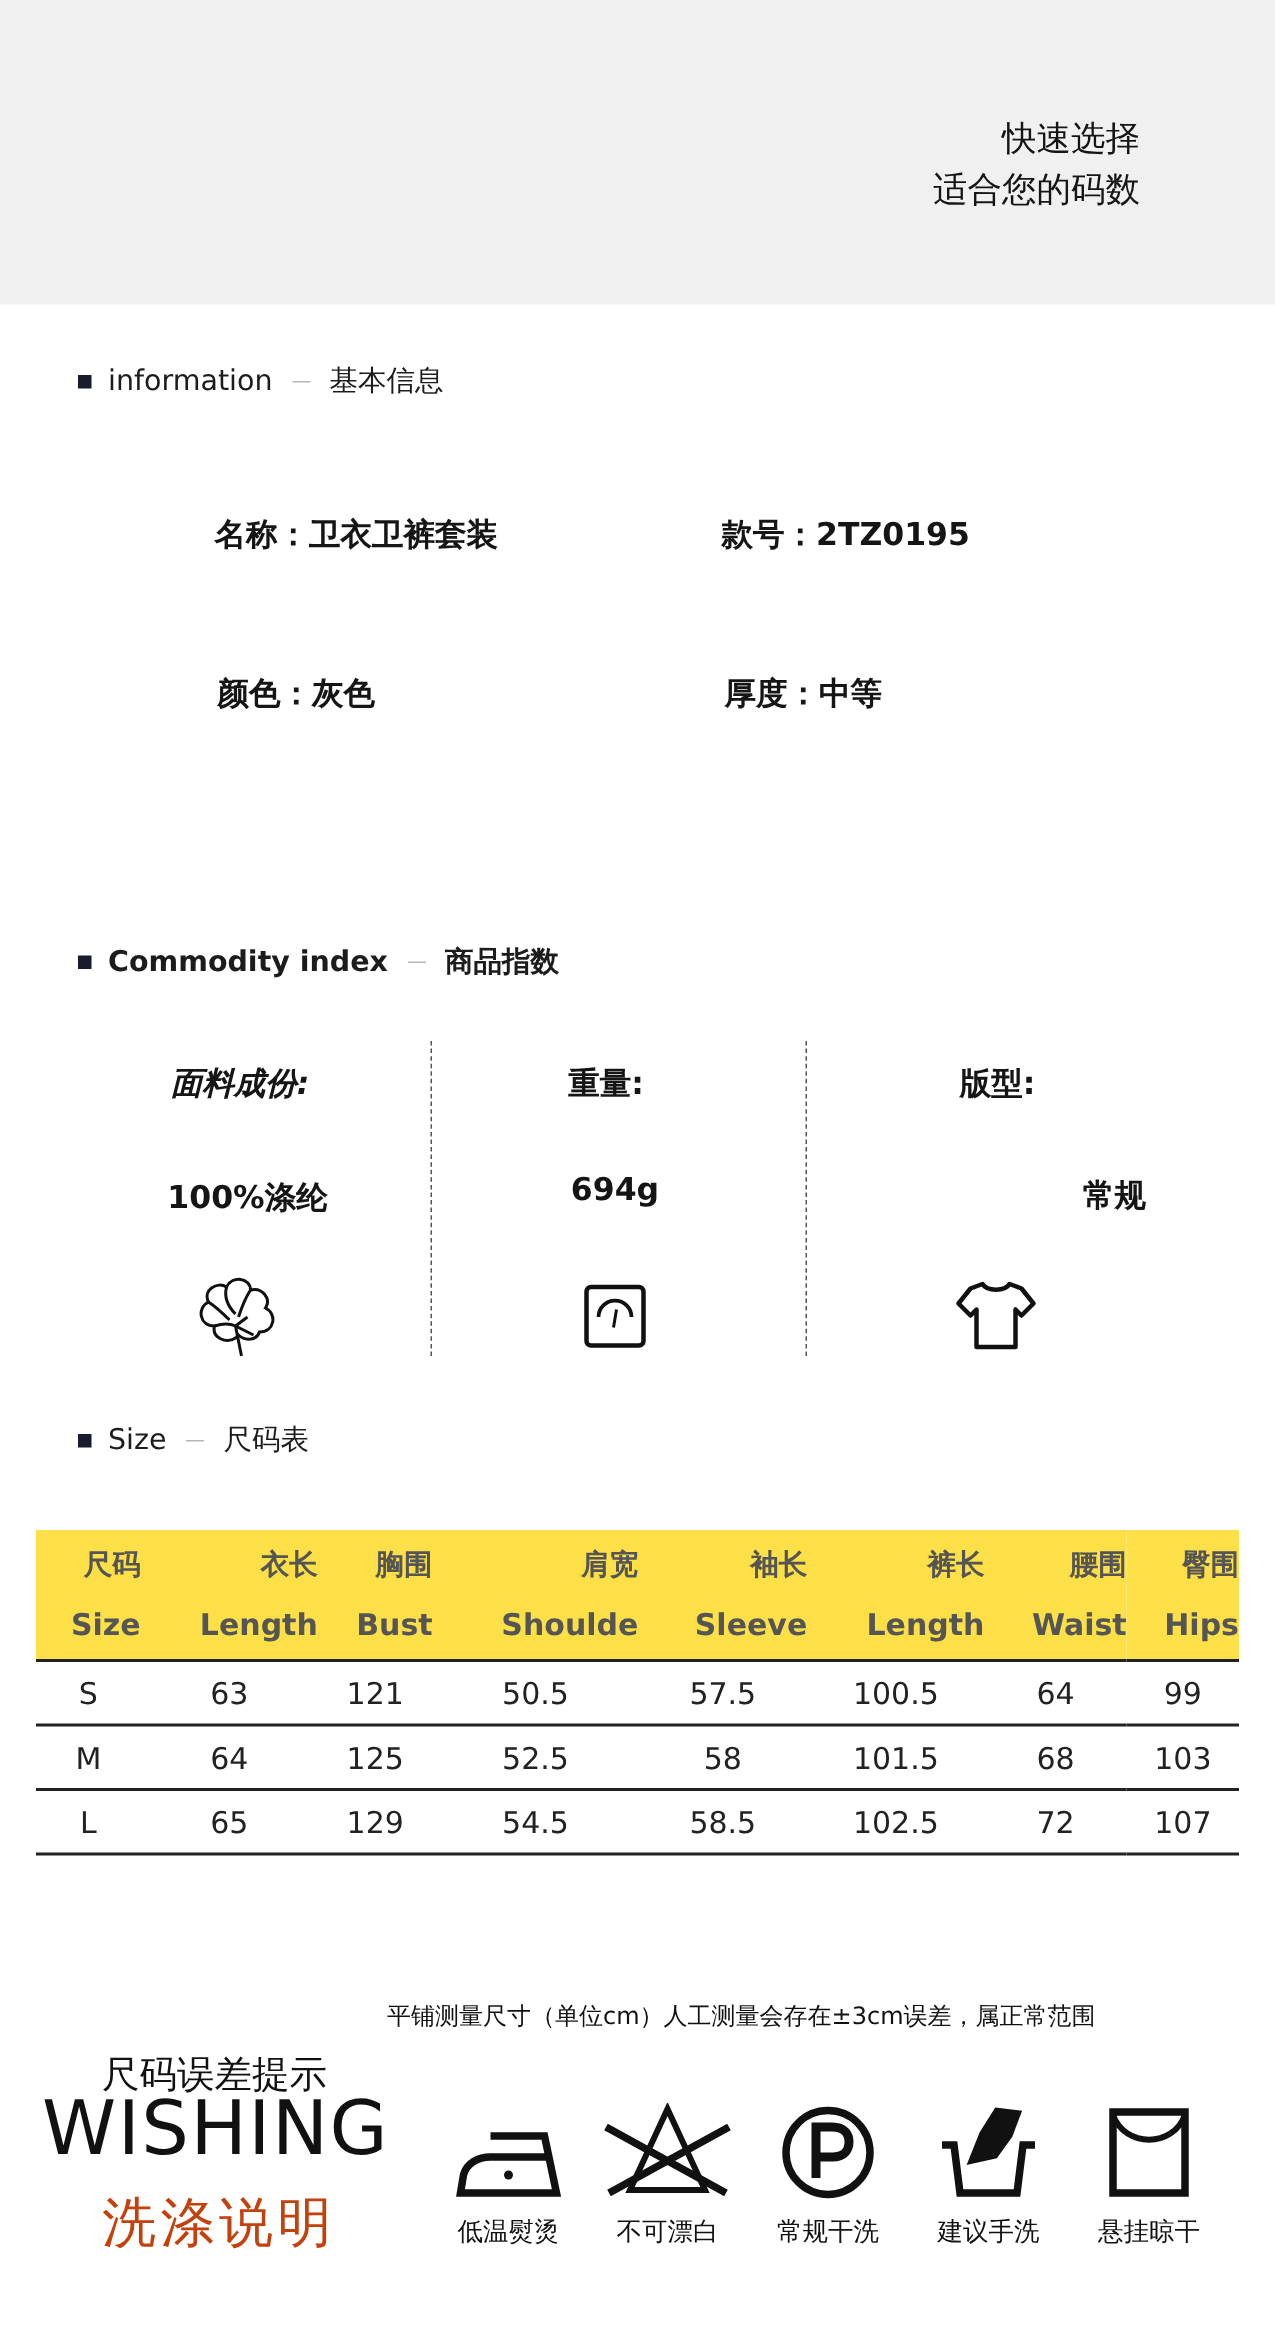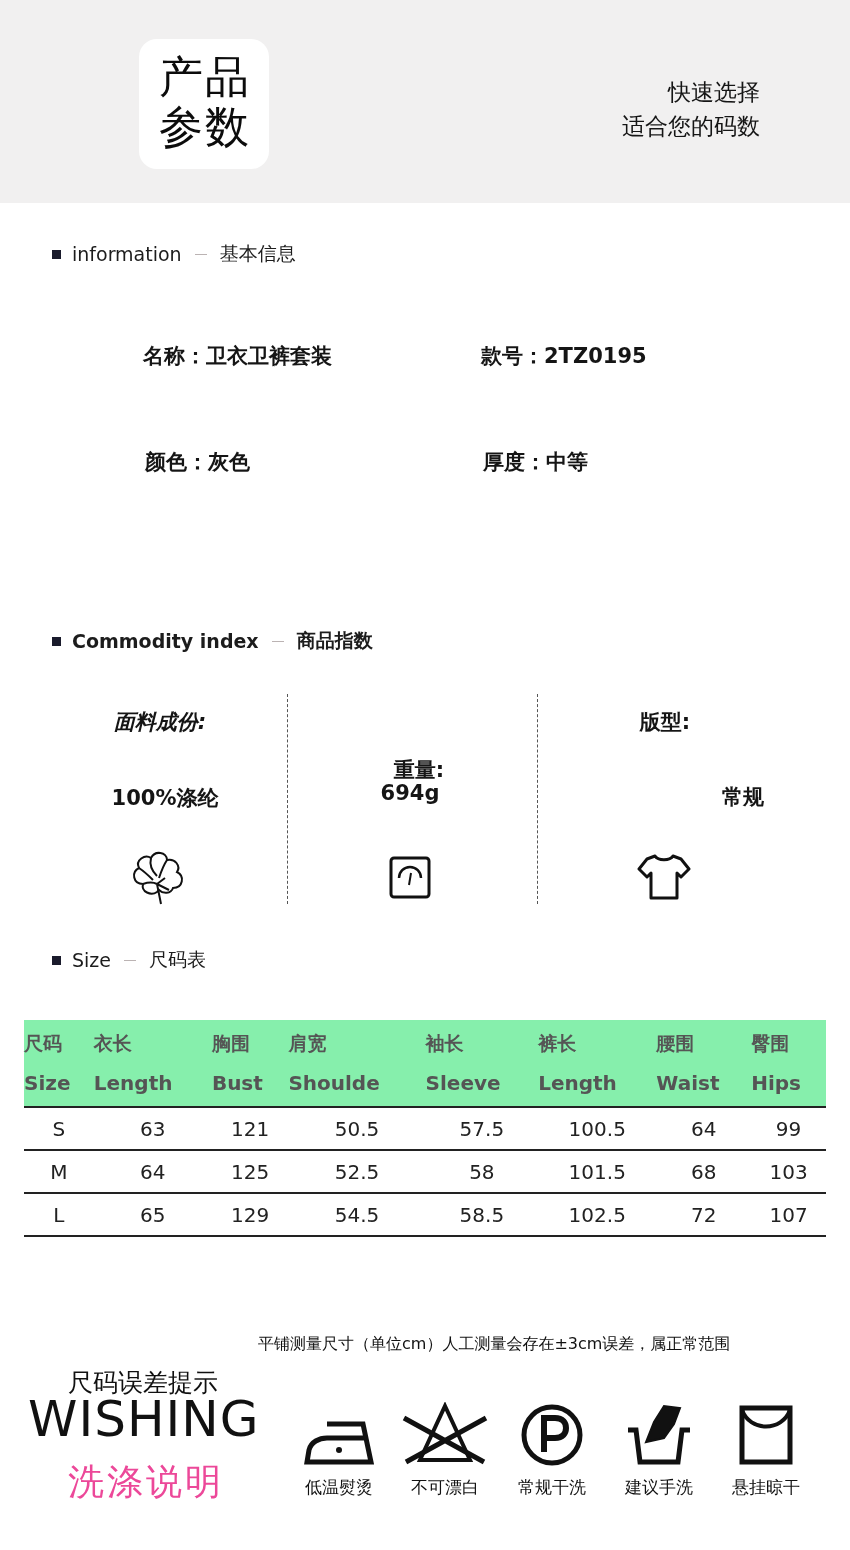--- a/index.html
+++ b/index.html
@@ -22,45 +22,41 @@
   .info { position: absolute; font-size: 21px; font-weight: 700; color: #151515; white-space: nowrap; }
 
   
   .col-label { position: absolute; font-size: 21px; font-weight: 700; text-align: center; width: 200px; color: #151515; }
   .col-value { position: absolute; font-size: 21px; font-weight: 700; text-align: center; width: 200px; color: #151515; }
   .vdash { position: absolute; top: 694px; height: 210px; width: 0; border-left: 1px dashed #555; }
   .icon-wrap { position: absolute; }
 
   
   .size-table { position: absolute; left: 24px; top: 1020px; width: 802px; border-collapse: collapse; }
-  .size-table th { background: #86efac; color: #555; font-weight: 700; text-align: left; padding: 0; }
+  .size-table th { background: #fde047; color: #555; font-weight: 700; text-align: right; padding: 0; }
   .size-table th .cn { display: block; font-size: 19px; height: 43px; line-height: 43px; padding-top: 2px; }
   .size-table th .en { display: block; font-size: 20px; height: 43px; line-height: 40px; }
   .size-table td { text-align: center; font-size: 20px; height: 43px; color: #222; border-top: 2px solid #222; }
   .size-table tr:last-child td { border-bottom: 2px solid #222; }
 
   
   .tip-title { position: absolute; left: 68px; top: 1324px; font-size: 25px; color: #111; font-weight: 400; white-space: nowrap; margin-top: 42px; }
   .tip-text { position: absolute; left: 258px; top: 1334px; font-size: 16px; color: #111; white-space: nowrap; }
 
   
   .wishing { position: absolute; left: 28px; top: 1390px; font-size: 50px; color: #111; letter-spacing: 1px; }
-  .wash-title { position: absolute; left: 68px; top: 1458px; font-size: 36px; color: #ec4899; letter-spacing: 3px; }
+  .wash-title { position: absolute; left: 68px; top: 1458px; font-size: 36px; color: #c2410c; letter-spacing: 3px; }
   .wash-item { position: absolute; top: 1402px; width: 100px; text-align: center; }
   .wash-item svg { display: block; margin: 0 auto; }
   .wash-label { display: block; font-size: 17px; color: #111; margin-top: 8px; white-space: nowrap; }
 </style>
 </head>
 <body>
 
 <div class="header">
-  <div class="title-box">
-    <div class="title-line" style="top:14px;">产品</div>
-    <div class="title-line" style="top:64px;">参数</div>
-  </div>
   <div class="tagline" style="top:77px;">快速选择</div>
   <div class="tagline" style="top:111px;">适合您的码数</div>
 </div>
 
 <div class="sec-head" style="top:241px;">
   <span class="sec-square"></span>
   <span class="sec-en">information</span>
   <span class="sec-dash"></span>
   <span class="sec-cn">基本信息</span>
 </div>
@@ -79,21 +75,21 @@
 </div>
 
 <div class="sec-head" style="top:628px;font-weight:bold;">
   <span class="sec-square"></span>
   <span class="sec-en">Commodity index</span>
   <span class="sec-dash"></span>
   <span class="sec-cn">商品指数</span>
 </div>
 
 <div class="col-label" style="left:60px; top:708px;font-style:italic;">面料成份:</div>
-<div class="col-label" style="left:319px; top:708px;margin-top:48px;">重量:</div>
+<div class="col-label" style="left:304px; top:708px;">重量:</div>
 <div class="col-label" style="left:565px; top:708px;">版型:</div>
 
 <div class="col-value" style="left:65px; top:784px;">100%涤纶</div>
 <div class="col-value" style="left:310px; top:781px;">694g</div>
 <div class="col-value" style="left:564px; top:783px;text-align:right;">常规</div>
 
 <div class="vdash" style="left:287px;"></div>
 <div class="vdash" style="left:537px;"></div>
 
 <div class="icon-wrap" style="left:129px; top:850px;">

